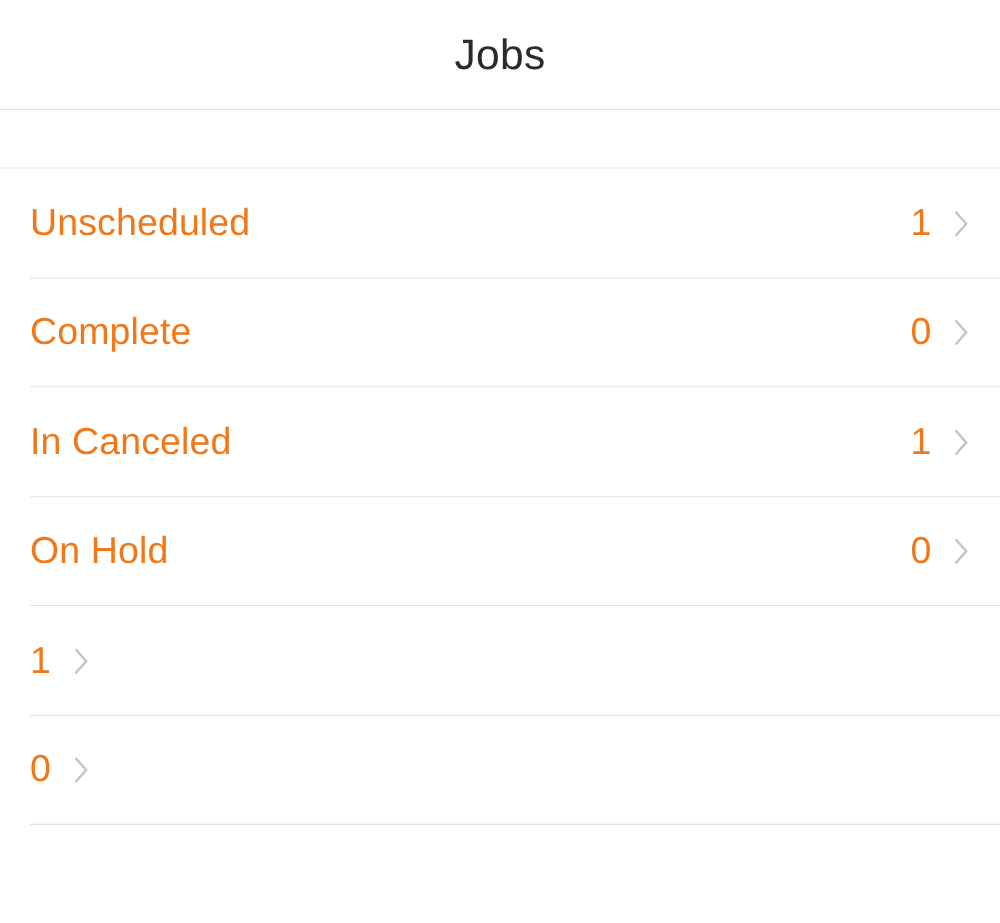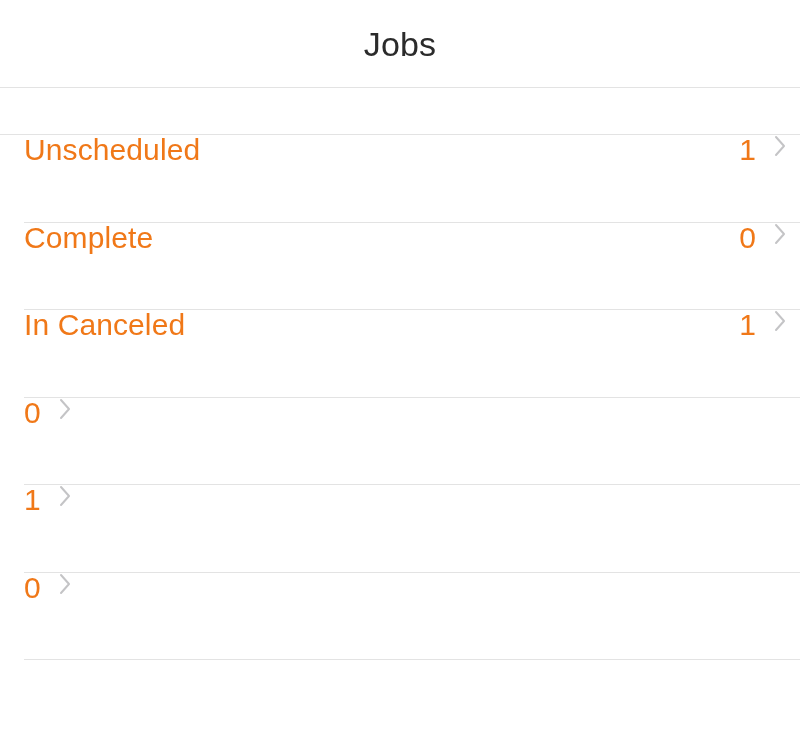--- a/index.html
+++ b/index.html
@@ -91,22 +91,22 @@
     flex: 1 1 auto;
     background: #ffffff;
     border-top: 1px solid #e3e3e3;
     display: flex;
     flex-direction: column;
   }
   .list-row {
     height: 87.5px;
     min-height: 87.5px;
     display: flex;
-    align-items: flex-start;
-    padding: 0 14px 0 24px;
+    align-items: center;
+    padding: 0 25px 0 24px;
     box-sizing: border-box;
     position: relative;
     background: #ffffff;
     cursor: default;
   }
   .list-row::after {
     content: "";
     position: absolute;
     left: 24px;
     right: 0;
@@ -174,20 +174,21 @@
       <span class="row-label">In Canceled</span>
       <span class="row-count">1</span>
       <span class="chevron">
         <svg viewBox="0 0 12 22" width="12" height="22" fill="none" stroke="currentColor" stroke-width="2" stroke-linecap="round" stroke-linejoin="round">
           <polyline points="2,2 10,11 2,20"></polyline>
         </svg>
       </span>
     </div>
 
     <div class="list-row">
+      <span class="row-label">On Hold</span>
       <span class="row-count">0</span>
       <span class="chevron">
         <svg viewBox="0 0 12 22" width="12" height="22" fill="none" stroke="currentColor" stroke-width="2" stroke-linecap="round" stroke-linejoin="round">
           <polyline points="2,2 10,11 2,20"></polyline>
         </svg>
       </span>
     </div>
 
     <div class="list-row">
       <span class="row-count">1</span>

